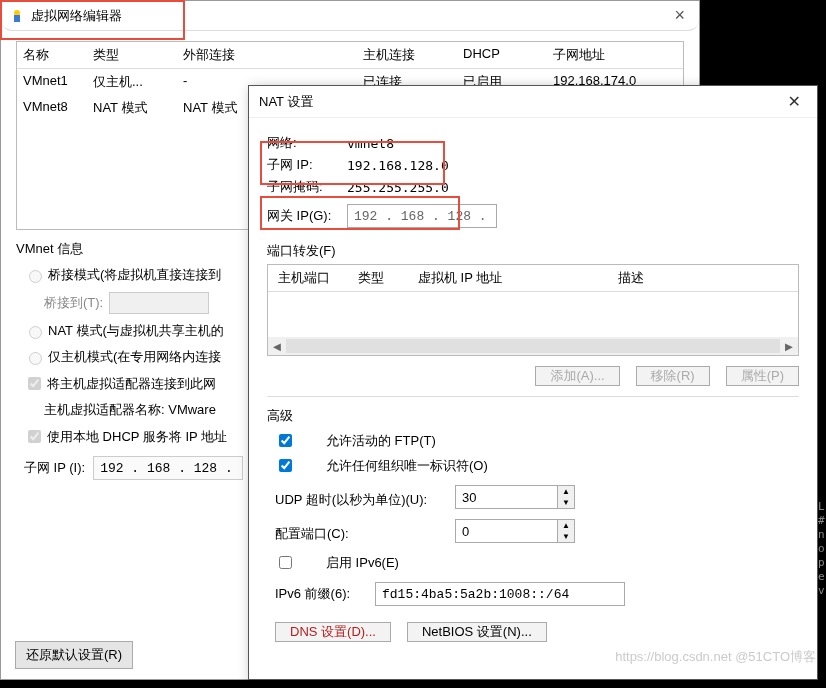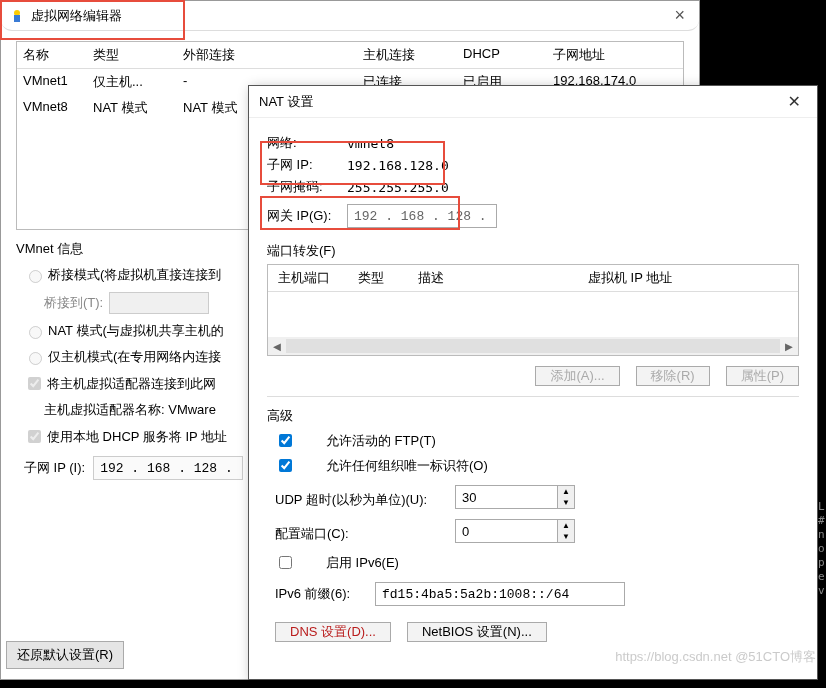--- a/index.html
+++ b/index.html
@@ -22,21 +22,21 @@
 .vmnet-body { height: 160px; }
 .vmnet-info { margin: 10px 15px; }
 .vmnet-info .section-title { margin: 6px 0; }
 .radio-row, .check-row { display: flex; align-items: center; margin: 8px 0 8px 8px; }
 .radio-row input, .check-row input { margin-right: 6px; }
 .indent { margin-left: 28px; display: flex; align-items: center; margin-bottom: 8px; }
 .indent .inp { margin-left: 6px; background: #f0f0f0; border: 1px solid #ccc; height: 22px; width: 100px; }
 .label-dis { color: #888; }
 .subnet-row { display: flex; align-items: center; margin: 10px 0 10px 8px; }
 .subnet-row .ip { margin-left: 8px; background: #fafafa; border: 1px solid #ccc; height: 24px; width: 150px; padding: 0 6px; font-family: "Courier New", monospace; }
-.restore-btn { position: absolute; left: 5px; bottom: 10px; background: #e5e5e5; border: 1px solid #aaa; padding: 4px 10px; }
+.restore-btn { position: absolute; left: 14px; bottom: 10px; background: #e5e5e5; border: 1px solid #aaa; padding: 4px 10px; }
 
 .nat-dialog { position: absolute; left: 248px; top: 85px; width: 570px; height: 595px; background: #fff; border: 1px solid #555; box-shadow: 3px 3px 12px rgba(0,0,0,.3); z-index: 10; }
 .nat-title { height: 32px; display: flex; align-items: center; padding: 0 10px; border-bottom: 1px solid #eee; }
 .nat-title .close { margin-left: auto; font-size: 16px; color: #333; padding: 0 6px; }
 .nat-body { padding: 12px 18px; }
 .kv { display: flex; align-items: center; margin: 4px 0; }
 .kv .k { width: 80px; }
 .kv .v { font-family: "SimSun", monospace; }
 .gateway-row { display: flex; align-items: center; margin: 8px 0; }
 .gateway-row .lbl { width: 80px; }
@@ -182,22 +182,22 @@
       <span class="lbl">网关 IP(G):</span>
       <input class="ip-inp" value="192 . 168 . 128 .  2" style="">
     </div>
 
     <div class="port-section">
       <div class="sec-lbl">端口转发(F)</div>
       <div class="port-box">
         <div class="port-header">
           <div class="ph hp">主机端口</div>
           <div class="ph tp">类型</div>
+          <div class="ph vip">虚拟机 IP 地址</div>
           <div class="ph desc">描述</div>
-          <div class="ph vip">虚拟机 IP 地址</div>
         </div>
         <div class="scroll-row">
           <span class="arr">◄</span>
           <span class="track"></span>
           <span class="arr">►</span>
         </div>
       </div>
       <div class="btn-row">
         <button class="btn disabled">添加(A)...</button>
         <button class="btn disabled">移除(R)</button>

